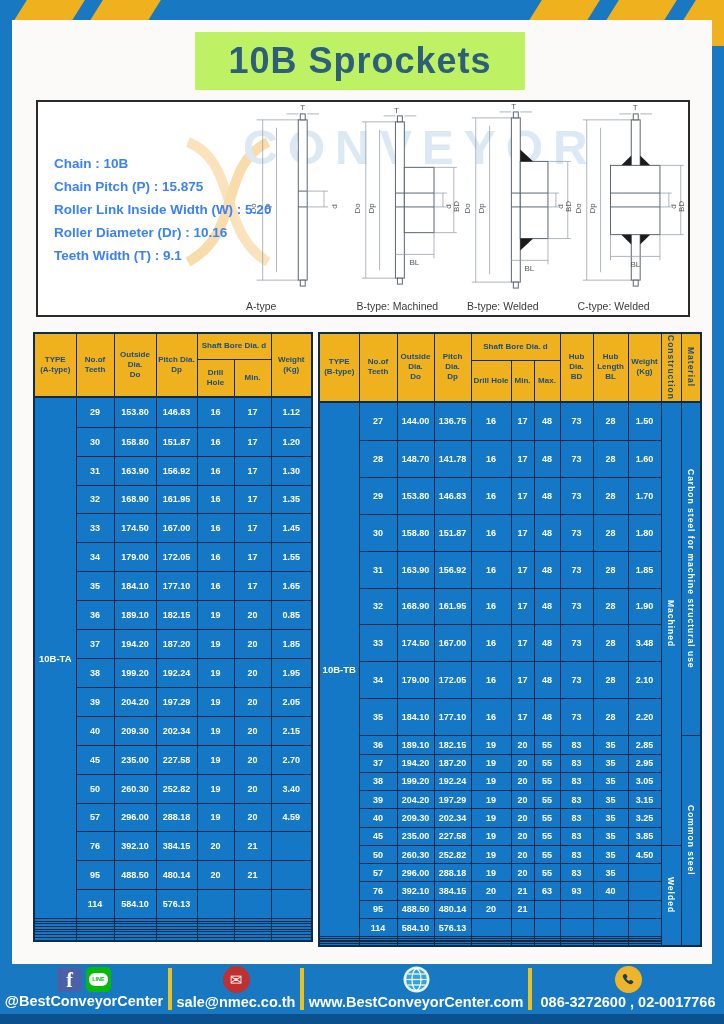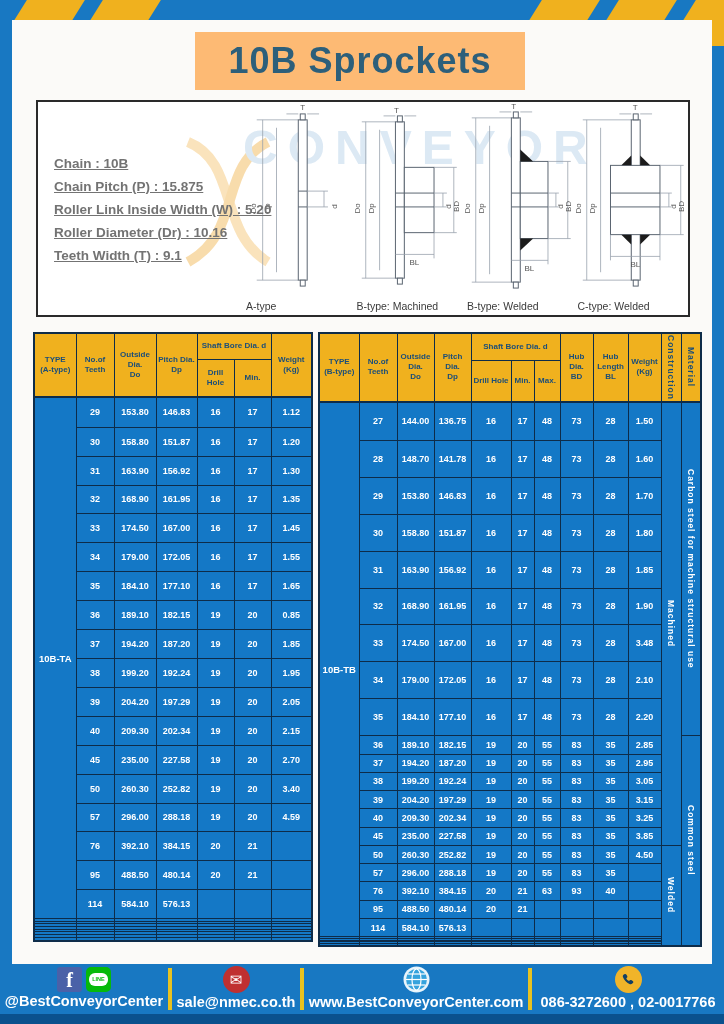--- a/index.html
+++ b/index.html
@@ -7,32 +7,32 @@
   body { font-family:"Liberation Sans", sans-serif; background:#1878c2; position:relative; overflow:hidden; }
 
   
   .topbar { position:absolute; left:0; top:0; width:724px; height:20px; background:#1878c2; overflow:hidden; }
   .stripe { position:absolute; top:-4px; height:30px; width:58px; background:#f0b11e; transform:skewX(-32deg); }
   .corner-accent { position:absolute; right:0; top:18px; width:22px; height:28px; background:#f0b11e; }
 
   
   .paper { position:absolute; left:12px; top:20px; width:700px; height:944px; background:#fbfaf8; }
 
-  .banner { position:absolute; left:183px; top:12px; width:330px; height:58px; background:#fdba74;
+  .banner { position:absolute; left:183px; top:12px; width:330px; height:58px; background:#bef264;
             display:flex; align-items:center; justify-content:center; }
   .banner h1 { font-size:36px; font-weight:bold; color:#2d5f7a; letter-spacing:1px; }
 
   
   .info-panel { position:absolute; left:24px; top:80px; width:654px; height:217px; background:#fff;
                 border:2px solid #2a2a2a; overflow:hidden; }
   .watermark { position:absolute; left:205px; top:18px; z-index:0; color:#dce9f4; font-weight:bold;
                font-size:48px; line-height:56px; letter-spacing:10px; white-space:nowrap; }
   .wm-logo { position:absolute; left:130px; top:10px; z-index:0; opacity:.55; }
   .specs { position:absolute; left:16px; top:50px; z-index:2; }
-  .specs div { font-size:13.5px; font-weight:bold; color:#737373; line-height:23px; white-space:nowrap;text-decoration:underline; }
+  .specs div { font-size:13.5px; font-weight:bold; color:#3b82f6; line-height:23px; white-space:nowrap; }
   .diagrams { position:absolute; left:208px; top:4px; width:442px; height:208px; display:flex; z-index:1; }
   .diagram { position:relative; flex:1; height:100%; }
   .diagram svg { position:absolute; left:0; top:0; width:100%; height:188px; }
   .diagram .dshape { stroke:#5a6470; stroke-width:1; fill:#ffffff; }
   .diagram .dline  { stroke:#98a1ad; stroke-width:0.8; fill:none; }
   .dtype { position:absolute; bottom:2px; width:100%; font-size:10.5px; color:#3a3a3a; }
   .dim { position:absolute; font-size:8px; color:#555; z-index:2; }
   .rot { transform:rotate(-90deg); }
 
   

